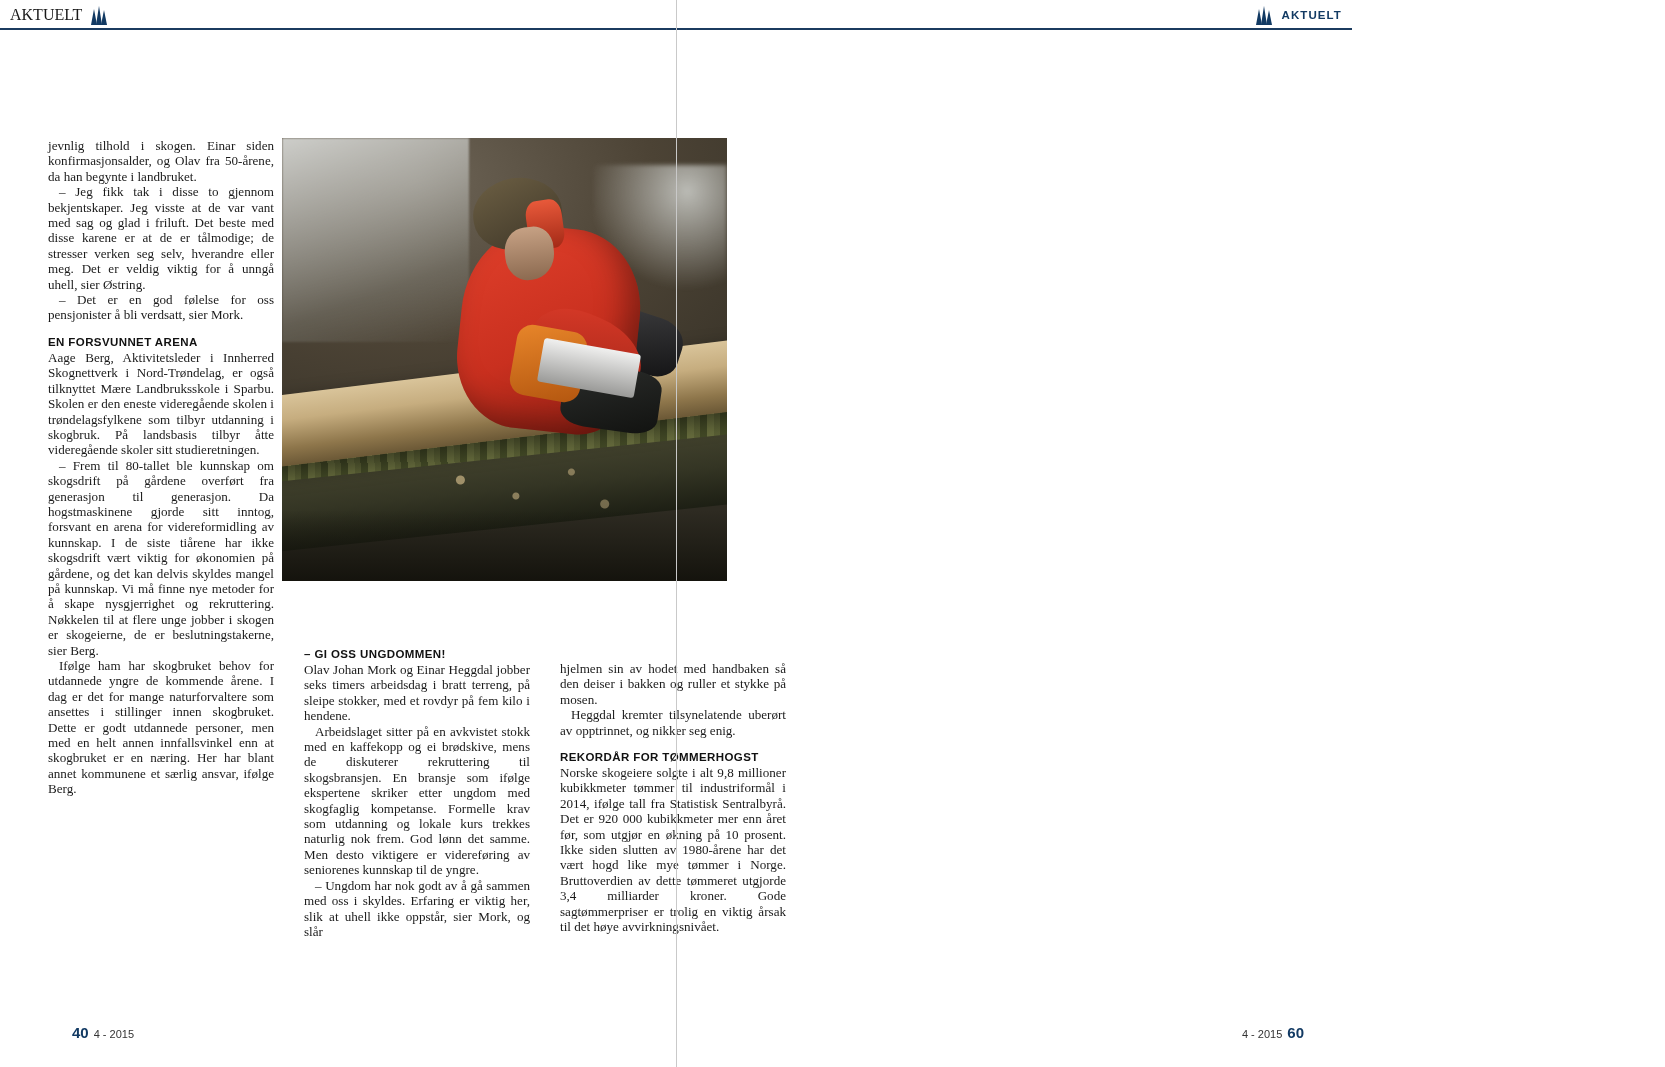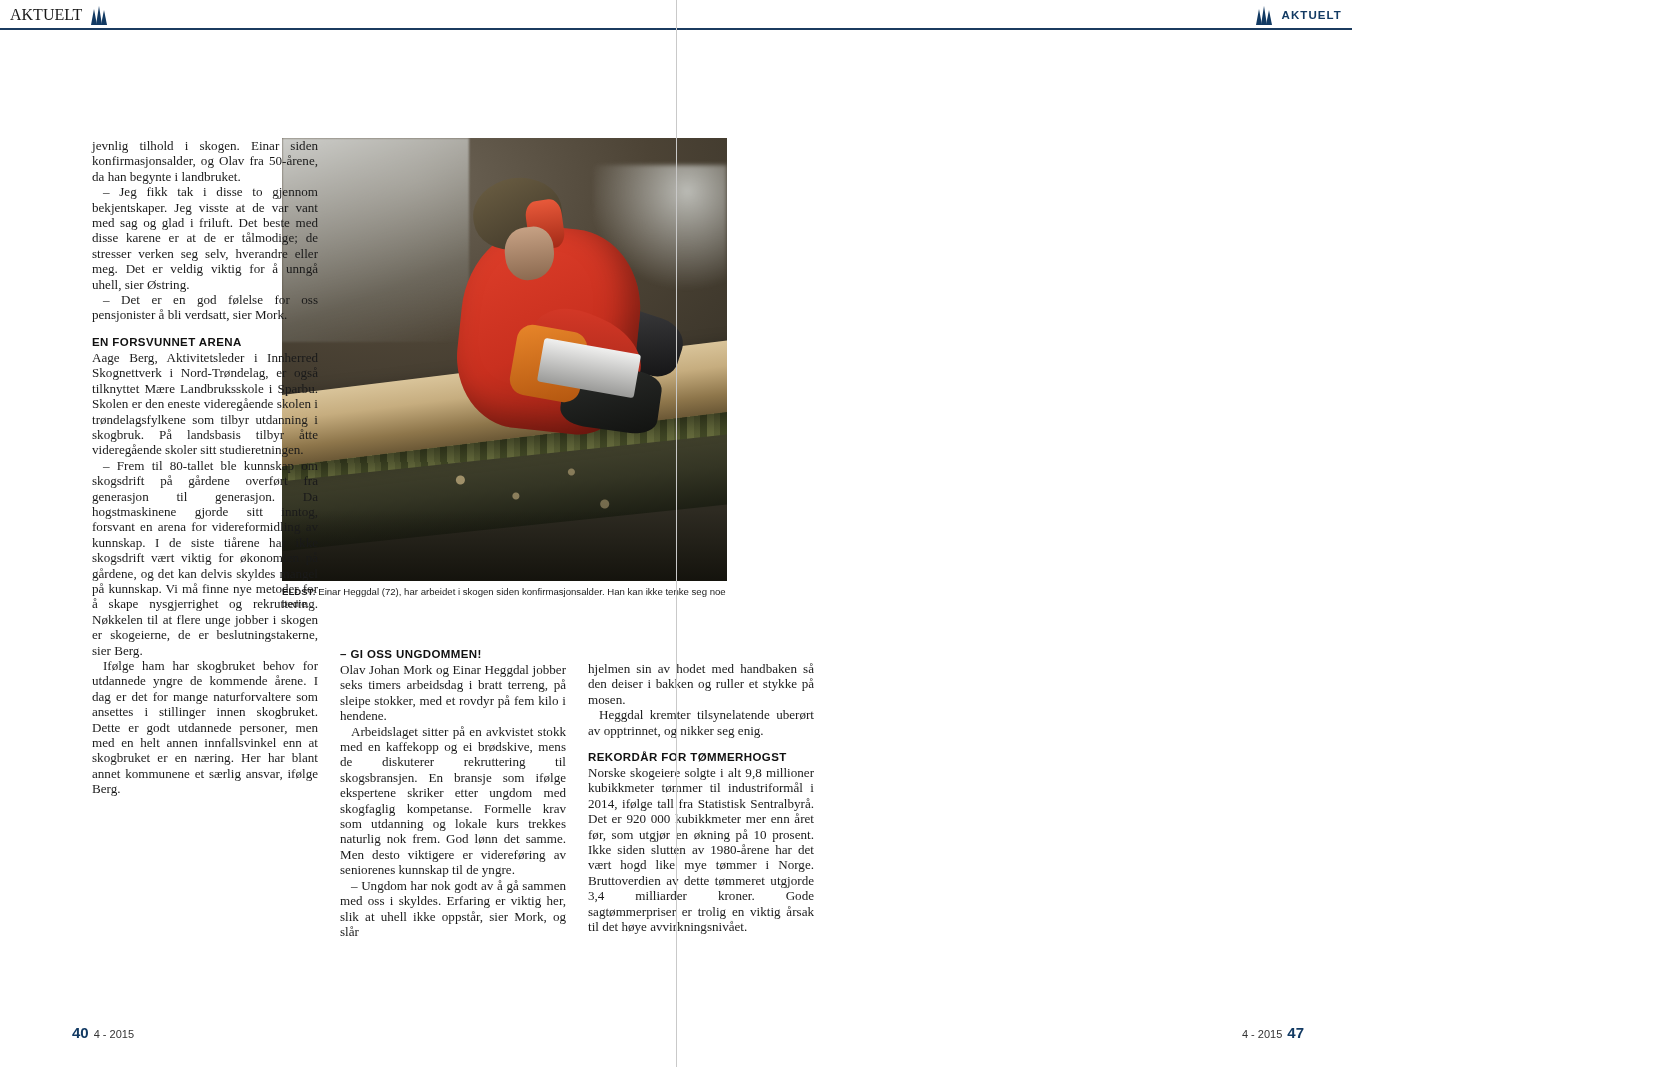--- a/index.html
+++ b/index.html
@@ -33,22 +33,21 @@
   .left .runhead-inner { display:flex; align-items:center; gap:6px; }
   .right .runhead { padding-right:10px; justify-content:flex-end; }
   .right .runhead-inner { display:flex; align-items:center; gap:6px; }
   .tree-mark { display:block; }
 
   
   .cols {
     position:absolute;
     top:138px;
     display:flex;
-    gap:22px;
-    margin-left:44px;
+    gap:30px;
   }
   .left .cols { left:48px; width:745px; }
 
   .col { width:226px; }
 
   p {
     margin:0;
     font-size:13.1px;
     line-height:15.4px;
     text-align:justify;
@@ -246,23 +245,20 @@
           <div class="lp-ear"></div>
           <div class="lp-face"></div>
           <div class="lp-arm"></div>
           <div class="lp-leg"></div>
           <div class="lp-sawbody"></div>
           <div class="lp-saw"></div>
           <div class="lp-chips"></div>
           <div class="lp-dark-bottom"></div>
         </div>
       </div>
-      <div class="caption">
-        <b>ELDST:</b><span> Einar Heggdal (72), har arbeidet i skogen siden konfirmasjonsalder. Han kan ikke tenke seg noe bedre.</span>
-      </div>
     </div>
 
     <div class="cols">
 
       <div class="col c1">
         <p>jevnlig tilhold i skogen. Einar siden konfirmasjonsalder, og Olav fra 50-årene, da han begynte i landbruket.</p>
         <p class="cont">– Jeg fikk tak i disse to gjennom bekjentskaper. Jeg visste at de var vant med sag og glad i friluft. Det beste med disse karene er at de er tålmodige; de stresser verken seg selv, hverandre eller meg. Det er veldig viktig for å unngå uhell, sier Østring.</p>
         <p class="cont">– Det er en god følelse for oss pensjonister å bli verdsatt, sier Mork.</p>
         <h3 class="subhead">EN FORSVUNNET ARENA</h3>
         <p>Aage Berg, Aktivitetsleder i Innherred Skognettverk i Nord-Trøndelag, er også tilknyttet Mære Landbruksskole i Sparbu. Skolen er den eneste videregående skolen i trøndelagsfylkene som tilbyr utdanning i skogbruk. På landsbasis tilbyr åtte videregående skoler sitt studieretningen.</p>
@@ -305,17 +301,17 @@
             <polygon points="13,20 16,5 19,20"></polygon>
           </g>
         </svg>
         <span class="runhead-label">AKTUELT</span>
       </div>
       <div class="rule"></div>
     </div>
 
     <div class="folio">
       <span>4 - 2015</span>
-      <span class="num">47</span>
+      <span class="num">60</span>
     </div>
   </div>
 
 </div>
 
 </body></html>

